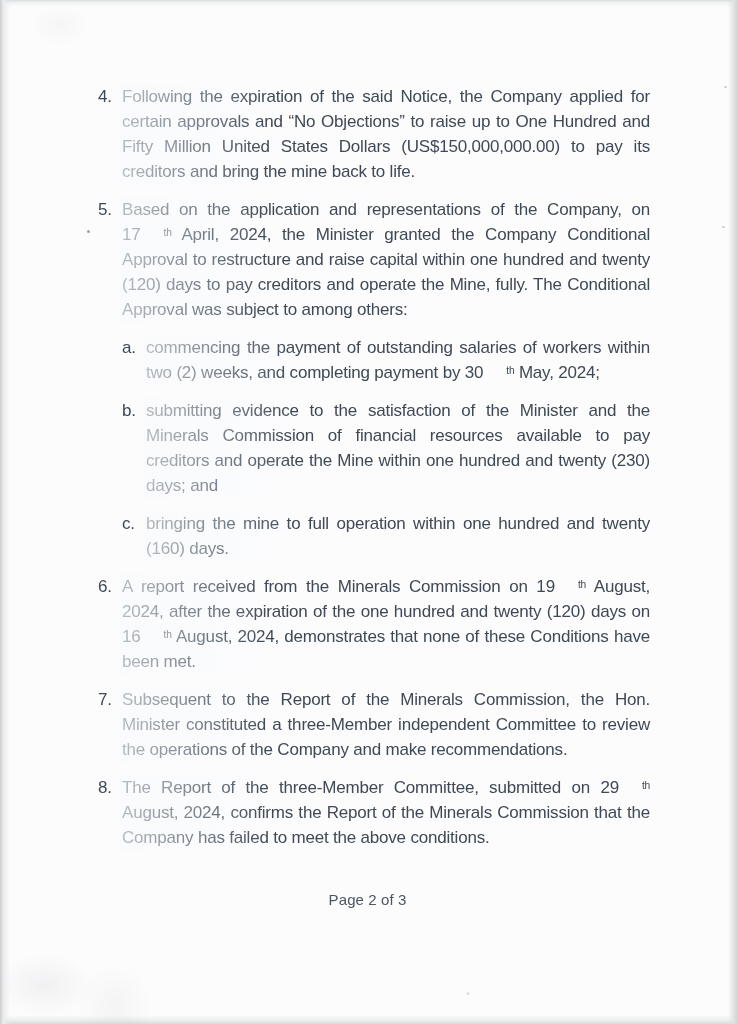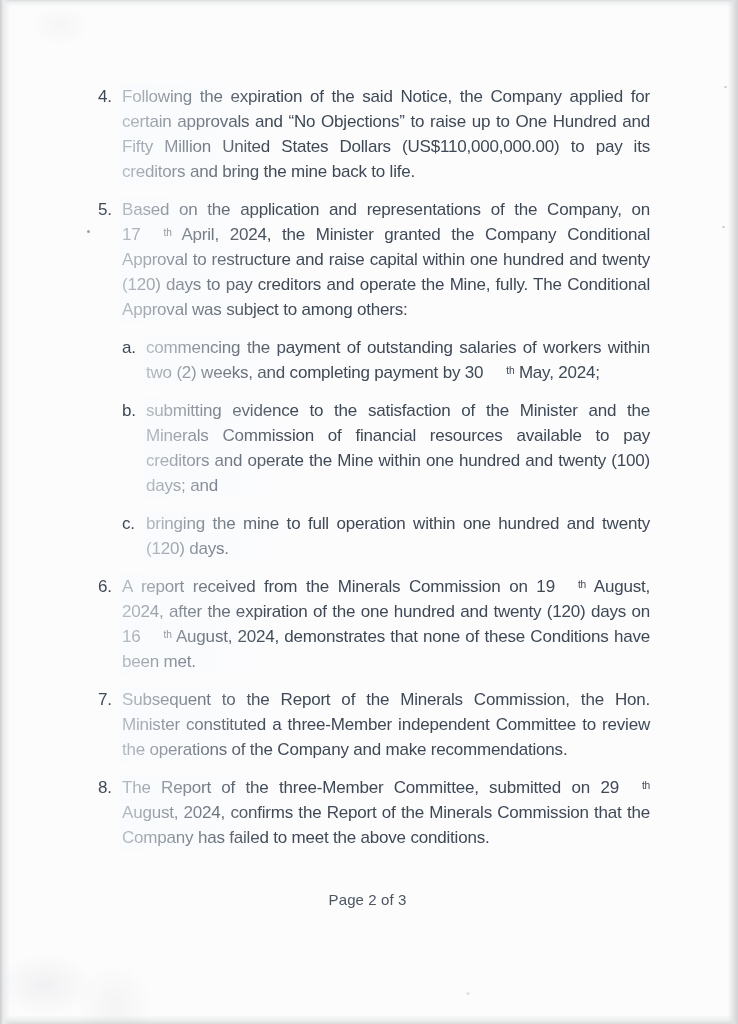--- a/index.html
+++ b/index.html
@@ -103,37 +103,37 @@
   .speck.s2 { left: 722px; top: 226px; }
   .speck.s3 { left: 466px; top: 992px; width: 4px; height: 3px; opacity: .5; }
 </style>
 </head>
 <body>
 
 <div class="page">
   <div class="content">
       <div class="item">
         <span class="marker">4.</span>
-        <div class="text">Following the expiration of the said Notice, the Company applied for certain approvals and “No Objections” to raise up to One Hundred and Fifty Million United States Dollars (US$110,000,000.00) to pay its creditors and bring the mine back to life.</div>
+        <div class="text">Following the expiration of the said Notice, the Company applied for certain approvals and “No Objections” to raise up to One Hundred and Fifty Million United States Dollars (US$150,000,000.00) to pay its creditors and bring the mine back to life.</div>
       </div>
       <div class="item">
         <span class="marker">5.</span>
         <div class="text">Based on the application and representations of the Company, on 17<sup>th</sup> April, 2024, the Minister granted the Company Conditional Approval to restructure and raise capital within one hundred and twenty (120) days to pay creditors and operate the Mine, fully. The Conditional Approval was subject to among others:</div>
       </div>
       <div class="item sub">
         <span class="marker">a.</span>
         <div class="text">commencing the payment of outstanding salaries of workers within two (2) weeks, and completing payment by 30<sup>th</sup> May, 2024;</div>
       </div>
       <div class="item sub">
         <span class="marker">b.</span>
-        <div class="text">submitting evidence to the satisfaction of the Minister and the Minerals Commission of financial resources available to pay creditors and operate the Mine within one hundred and twenty (100) days; and</div>
+        <div class="text">submitting evidence to the satisfaction of the Minister and the Minerals Commission of financial resources available to pay creditors and operate the Mine within one hundred and twenty (230) days; and</div>
       </div>
       <div class="item sub">
         <span class="marker">c.</span>
-        <div class="text">bringing the mine to full operation within one hundred and twenty (120) days.</div>
+        <div class="text">bringing the mine to full operation within one hundred and twenty (160) days.</div>
       </div>
       <div class="item">
         <span class="marker">6.</span>
         <div class="text">A report received from the Minerals Commission on 19<sup>th</sup> August, 2024, after the expiration of the one hundred and twenty (120) days on 16<sup>th</sup> August, 2024, demonstrates that none of these Conditions have been met.</div>
       </div>
       <div class="item">
         <span class="marker">7.</span>
         <div class="text">Subsequent to the Report of the Minerals Commission, the Hon. Minister constituted a three-Member independent Committee to review the operations of the Company and make recommendations.</div>
       </div>
       <div class="item">

